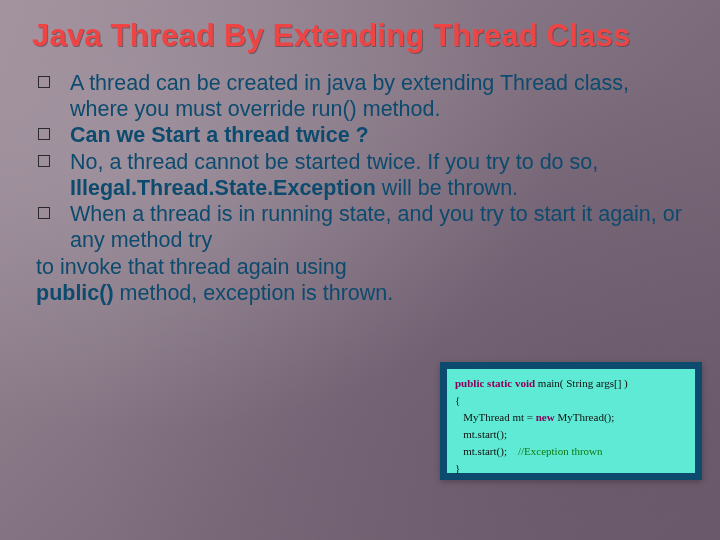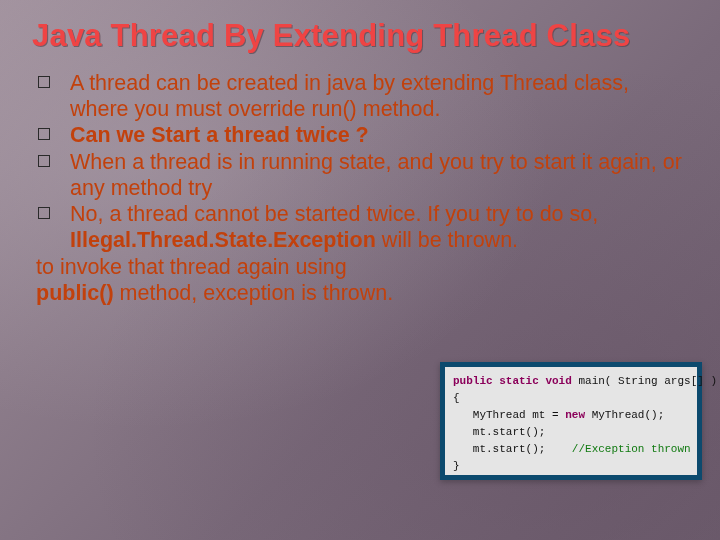--- a/index.html
+++ b/index.html
@@ -30,21 +30,21 @@
     font-weight: 900;
     font-size: 31px;
     color: #ef4444;
     text-shadow: 1px 1px 0 rgba(80,60,70,0.6);
     margin: 0 0 16px 0;
     letter-spacing: 0.2px;
   }
   .content {
     font-size: 21.5px;
     line-height: 1.22;
-    color: #c2410c;
+    color: #0c4a6e;
   }
   ul.bullets {
     list-style: none;
     padding: 0;
     margin: 0 0 0 4px;
   }
   ul.bullets > li {
     position: relative;
     padding-left: 34px;
     margin-bottom: 0px;
@@ -63,24 +63,24 @@
   .trail {
     margin: 0 0 1px 4px;
   }
   .b { font-weight: bold; }
   .code-image {
     position: absolute;
     right: 18px;
     bottom: 60px;
     width: 262px;
     height: 118px;
-    background: #e5e5e5;
-    border: 5px solid #0c4a6e;
+    background: #5eead4;
+    border: 7px solid #0c4a6e;
     box-shadow: 0 2px 6px rgba(0,0,0,0.25);
-    font-family: Liberation Mono, monospace;
+    font-family: Liberation Serif, serif;
     font-size: 11px;
     color: #111;
     box-sizing: border-box;
     padding: 6px 8px;
     line-height: 1.55;
     white-space: pre;
   }
   .code-image .kw { color: #8b005a; font-weight: bold; }
   .code-image .cm { color: #117a11; }
 </style>
@@ -88,22 +88,22 @@
 <body>
 
 <div class="slide">
 
   <h1 class="title">Java Thread By Extending Thread Class</h1>
 
   <div class="content">
     <ul class="bullets">
       <li><span>A thread can be created in java by extending Thread class, where you must override run() method.</span></li>
       <li><span class="b">Can we Start a thread twice ?</span></li>
+      <li><span>No, a thread cannot be started twice. If you try to do so, </span><span class="b">Illegal.Thread.State.Exception</span><span> will be thrown.</span></li>
       <li><span>When a thread is in running state, and you try to start it again, or any method try</span></li>
-      <li><span>No, a thread cannot be started twice. If you try to do so, </span><span class="b">Illegal.Thread.State.Exception</span><span> will be thrown.</span></li>
     </ul>
     <div class="trail">
       <span>to invoke that thread again using</span><br>
       <span class="b"> public() </span><span>method, exception is thrown.</span>
     </div>
   </div>
 
   <div class="code-image"><span class="kw">public static void</span><span> main( String args[] )</span>
 <span>{</span>
 <span>   MyThread mt = </span><span class="kw">new</span><span> MyThread();</span>

